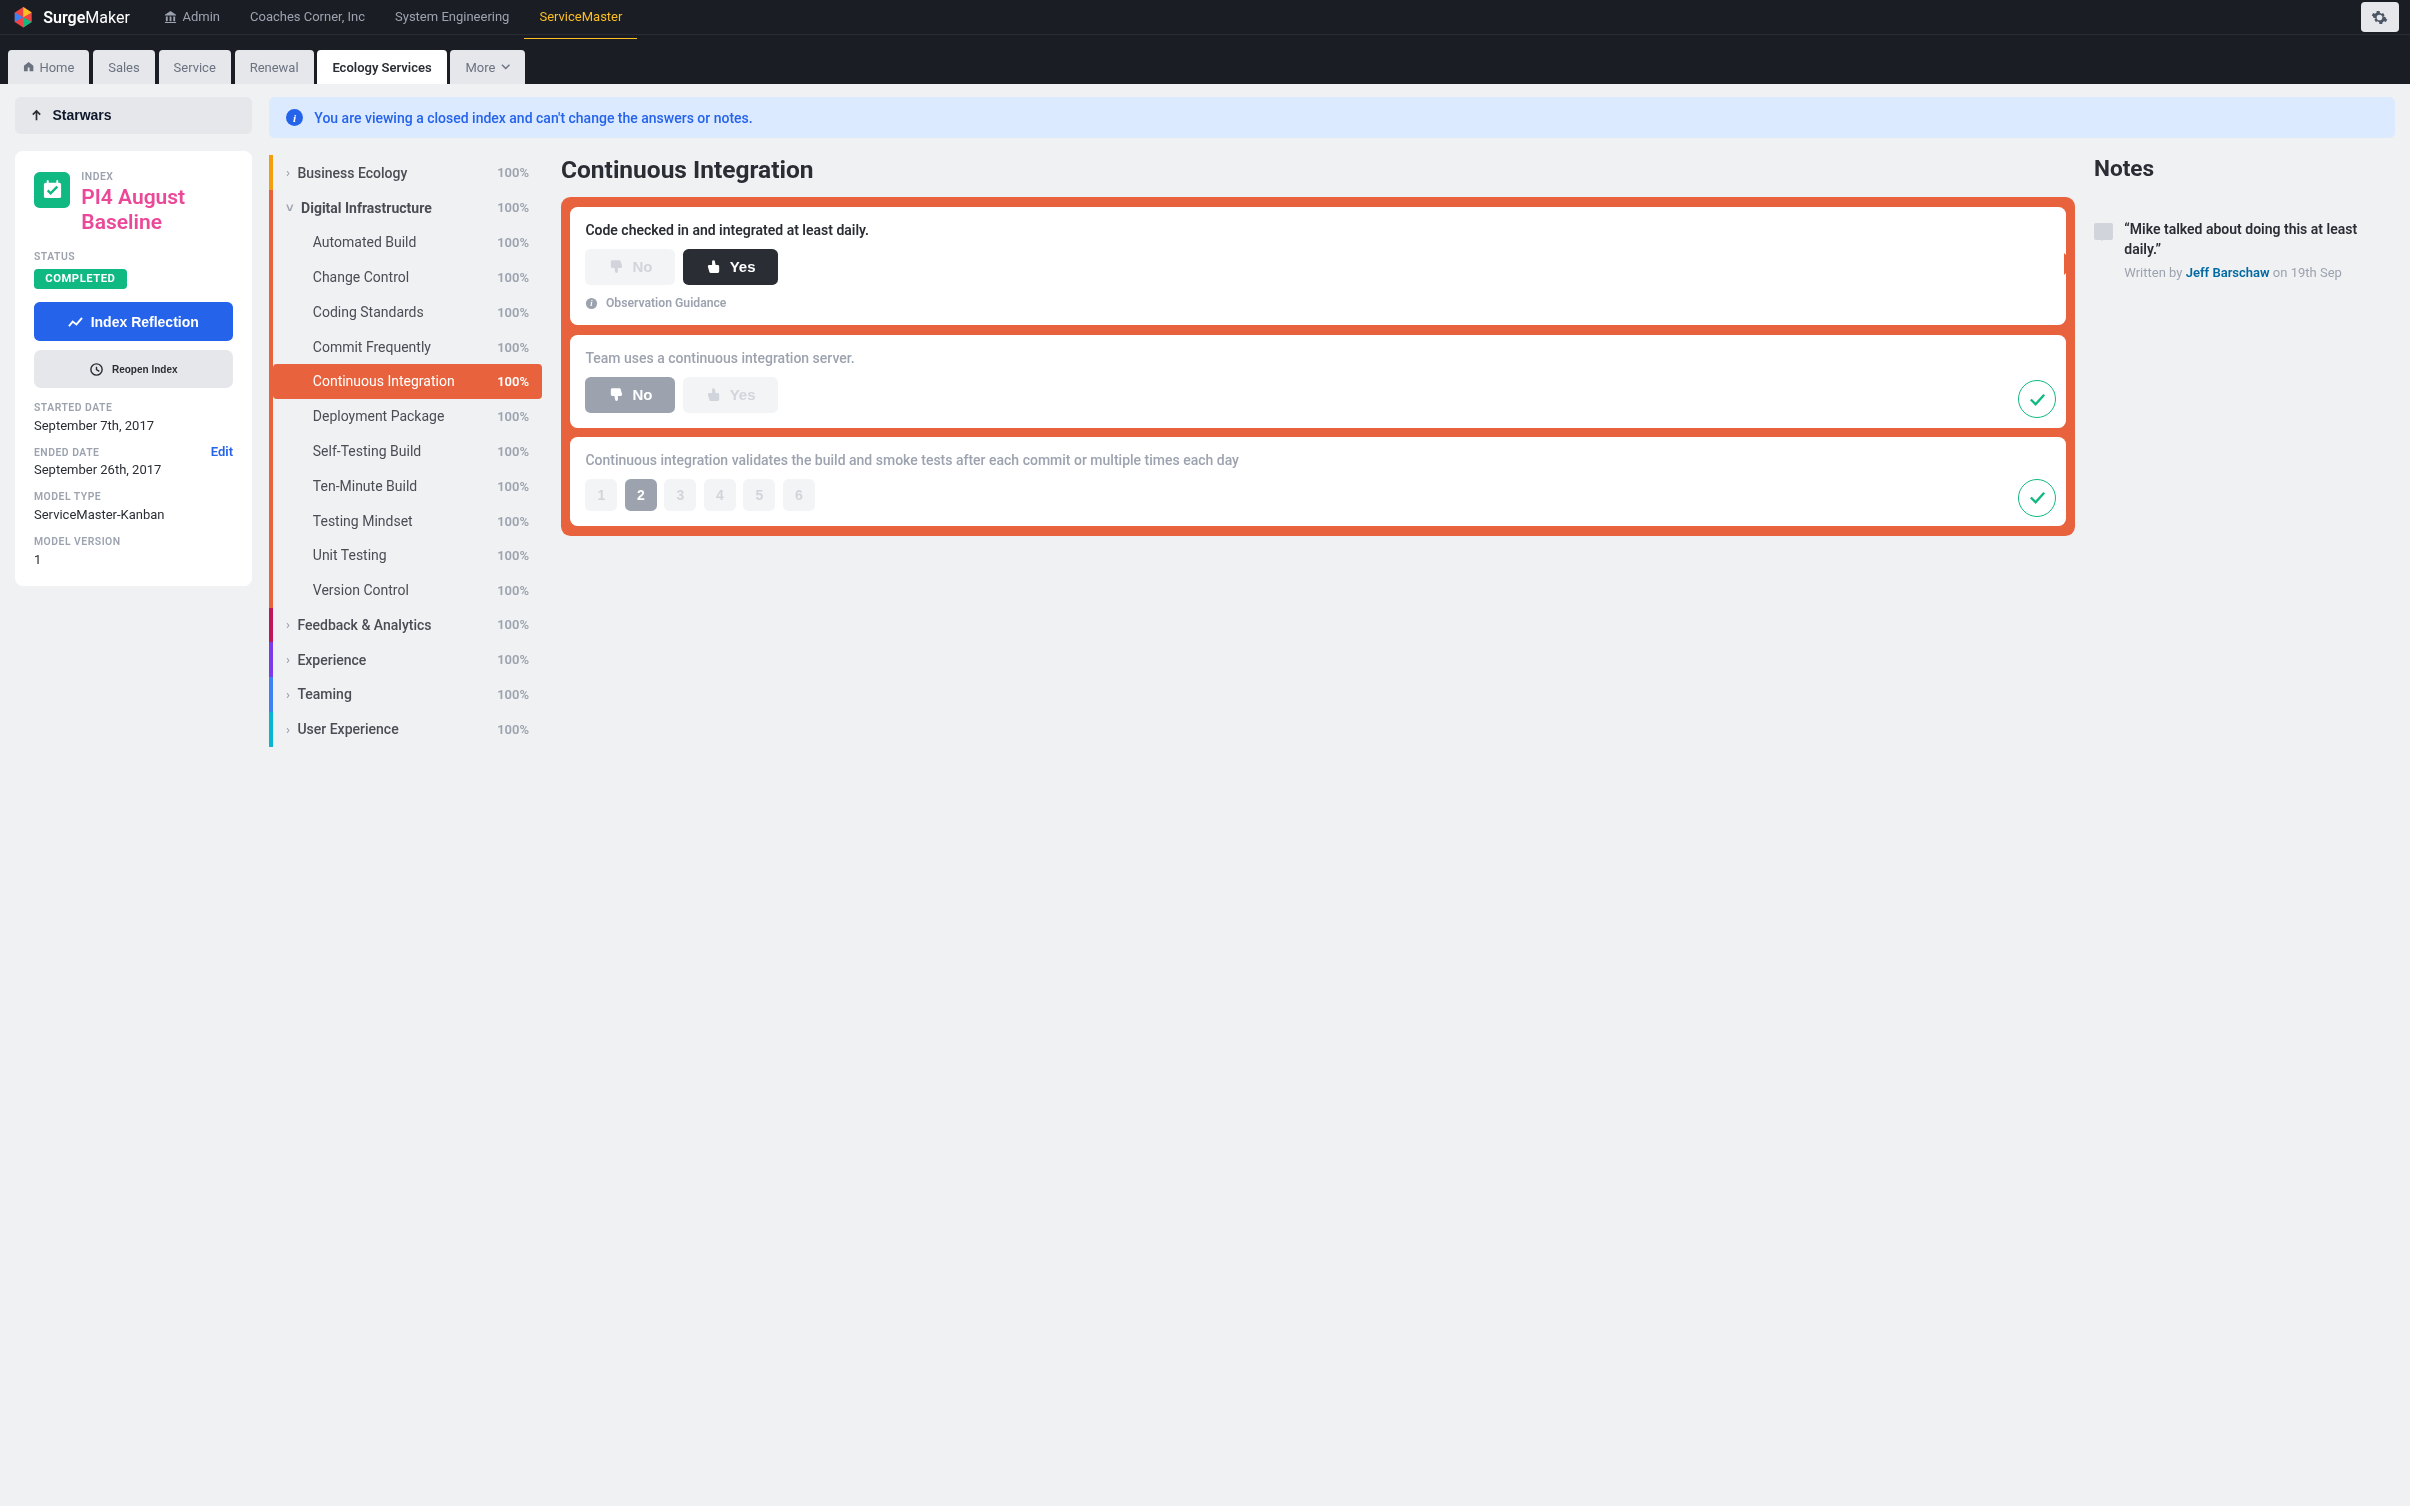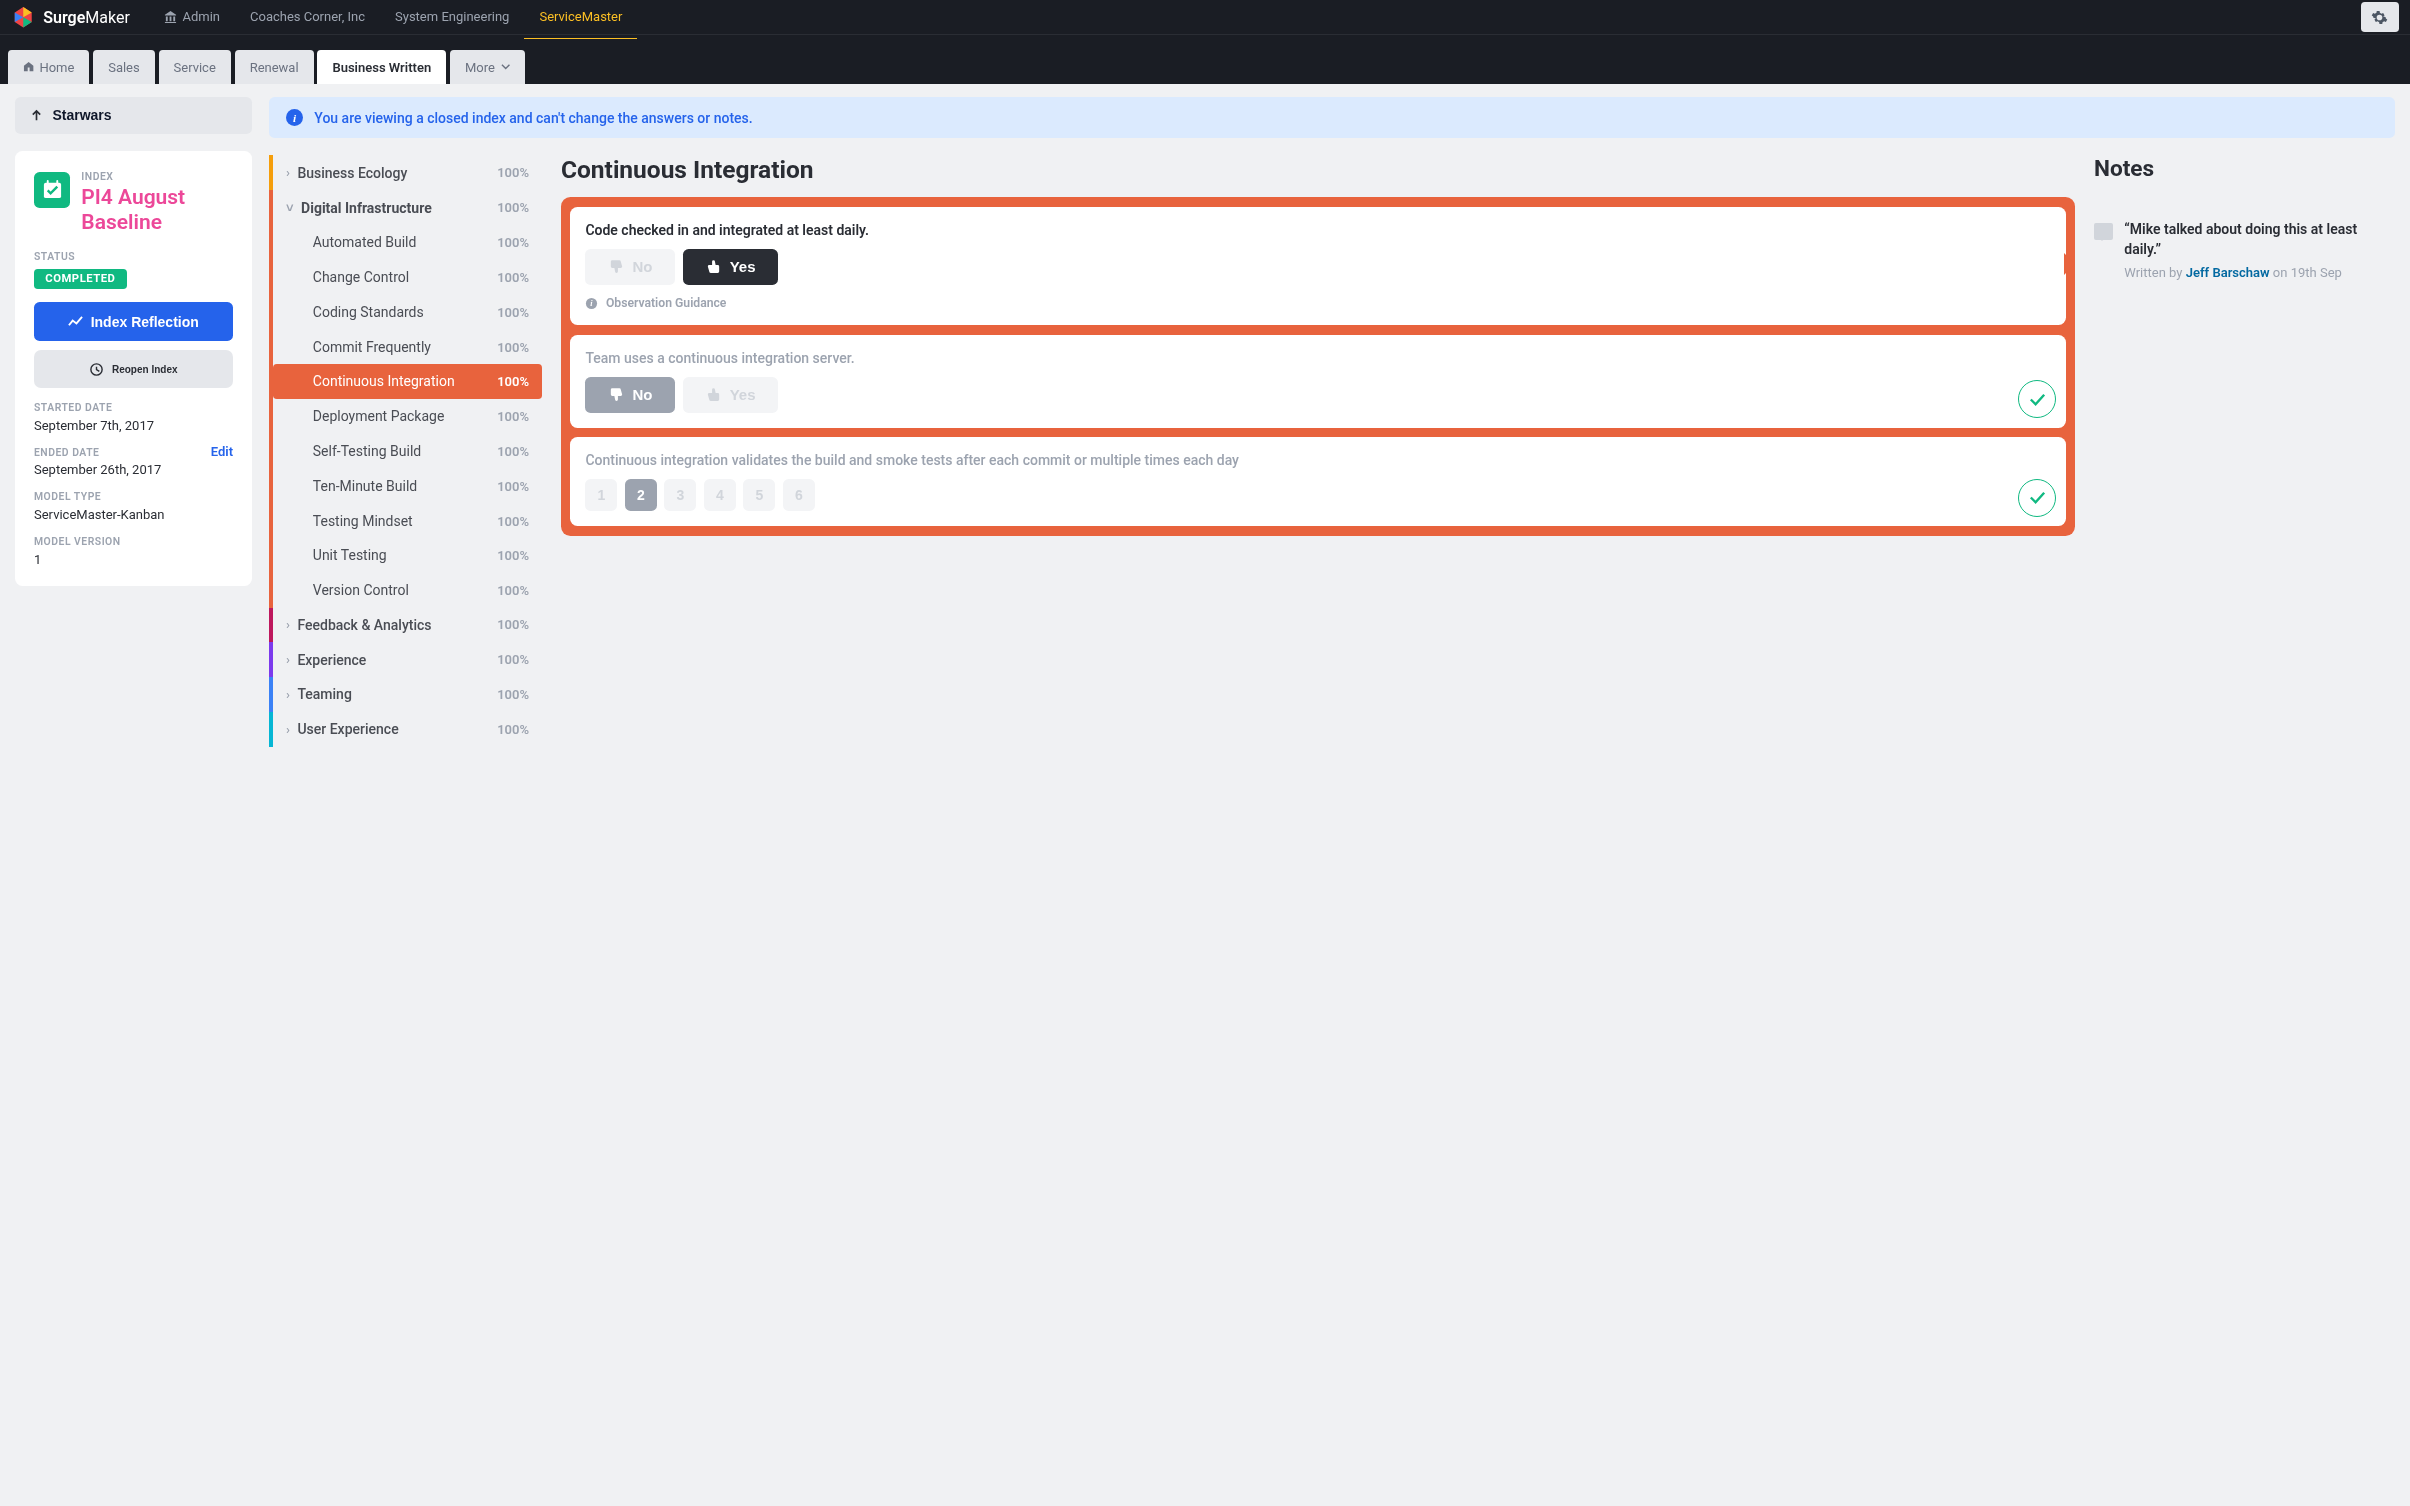--- a/index.html
+++ b/index.html
@@ -27,21 +27,21 @@
     
     .left-col { width: 237px; flex-shrink: 0; }
     .breadcrumb-btn { background: #e5e7eb; border: none; border-radius: 5.6px; padding: 10.4px 15px; display: flex; align-items: center; gap: 9.4px; width: 100%; font-size: 14px; font-weight: 700; color: #0f172a; cursor: pointer; margin-bottom: 17px; }
     .index-card { background: #fff; border-radius: 7.5px; padding: 19px; }
     .index-header { display: flex; gap: 11.3px; margin-bottom: 15px; }
     .index-icon { width: 36px; height: 36px; background: #10b981; border-radius: 5.6px; display: flex; align-items: center; justify-content: center; flex-shrink: 0; margin-top: 1.9px; }
     .index-label { font-size: 10.4px; color: #9ca3af; letter-spacing: 0.5px; font-weight: 600; }
     .index-title { font-size: 21px; font-weight: 600; color: #ec4899; line-height: 1.2; margin-top: 1.9px; }
     .meta-label { font-size: 10.4px; color: #9ca3af; letter-spacing: 0.5px; font-weight: 600; margin-top: 13px; }
     .status-badge { display: inline-block; background: #10b981; color: #fff; padding: 3.8px 11.3px; border-radius: 3.8px; font-size: 11.3px; font-weight: 700; letter-spacing: 0.5px; margin-top: 5.6px; }
-    .btn-primary { width: 100%; background: #2563eb; color: #fff; border: none; border-radius: 5.6px; padding: 11.3px; font-size: 14px; font-weight: 600; display: flex; align-items: flex-start; justify-content: center; gap: 7.5px; cursor: pointer; margin-top: 13px; }
+    .btn-primary { width: 100%; background: #2563eb; color: #fff; border: none; border-radius: 5.6px; padding: 11.3px; font-size: 14px; font-weight: 600; display: flex; align-items: flex-end; justify-content: center; gap: 7.5px; cursor: pointer; margin-top: 13px; }
     .btn-secondary { width: 100%; background: #e5e7eb; color: #2a2d34; border: none; border-radius: 7px; padding: 11.3px; font-size: 10px; font-weight: 600; display: flex; align-items: center; justify-content: center; gap: 7.5px; cursor: pointer; margin-top: 9.4px; }
     .meta-value { font-size: 13px; color: #2a2d34; margin-top: 3.8px; }
     .meta-row { display: flex; align-items: baseline; }
     .edit-link { margin-left: auto; color: #2563eb; font-size: 13px; font-weight: 600; cursor: pointer; }
     
     
     .content-area { flex: 1; display: flex; flex-direction: column; }
     .alert { background: #dbeafe; border-radius: 5.6px; padding: 12.2px 17px; display: flex; align-items: center; gap: 11.3px; color: #2563eb; font-size: 14px; font-weight: 500; margin-bottom: 17px; }
     .alert-icon { width: 17px; height: 17px; background: #2563eb; border-radius: 50%; color: #fff; display: flex; align-items: center; justify-content: center; font-size: 11.3px; font-weight: 700; font-style: italic; font-family: serif; flex-shrink: 0; }
     
@@ -143,21 +143,21 @@
   <div class="tab">
       <span>Sales</span>
     </div>
   <div class="tab">
       <span>Service</span>
     </div>
   <div class="tab">
       <span>Renewal</span>
     </div>
   <div class="tab active">
-      <span>Business Written</span>
+      <span>Ecology Services</span>
     </div>
   <div class="tab">
     <span>More</span>
     <svg width="9.4" height="9.4" viewBox="0 0 10 10">
         <path d="M1 3 L5 7 L9 3" stroke="currentColor" fill="none" stroke-width="1.5"></path>
       </svg>
   </div>
 </div>
 
 <div class="main-wrap">

